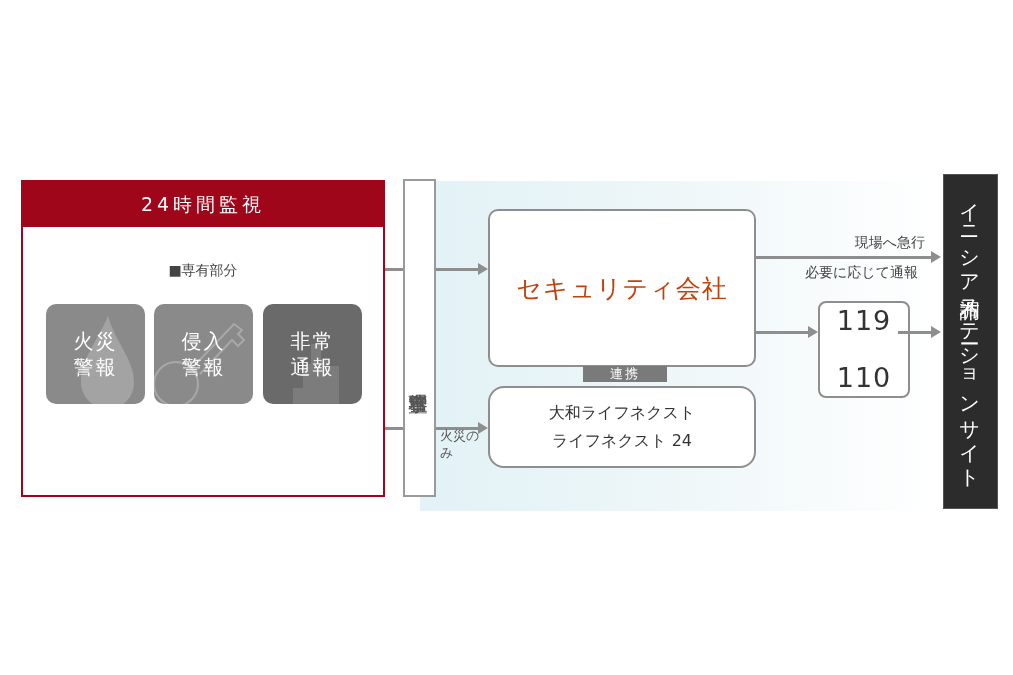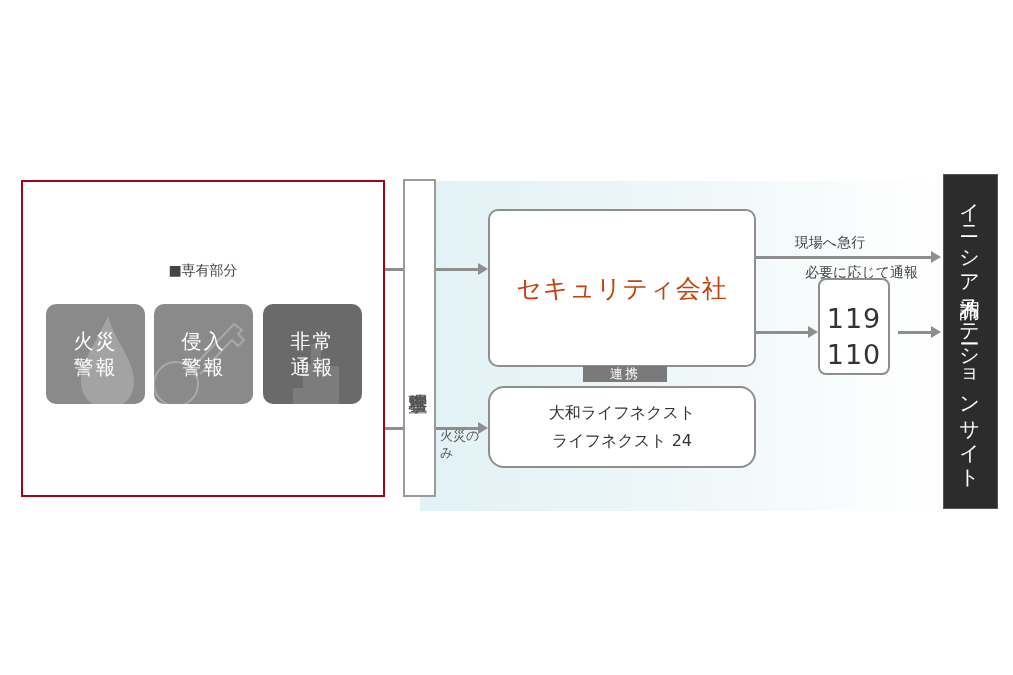--- a/index.html
+++ b/index.html
@@ -33,35 +33,36 @@
 
   #security { left:488px; top:209px; width:268px; height:158px; border:2px solid #8e8e8e; border-radius:10px; background:#fff;
               display:flex; align-items:center; justify-content:center; font-size:25px; color:#c2410c; letter-spacing:1px; }
   #lifenext { left:488px; top:386px; width:268px; height:82px; border:2px solid #8e8e8e; border-radius:16px; background:#fff;
               display:flex; flex-direction:column; align-items:center; justify-content:center; font-size:16px; line-height:28px; color:#333; }
   #collab { left:583px; top:366px; width:84px; height:16px; border-radius:0; background:#7a7a7a; color:#fff;
             font-size:13px; display:flex; align-items:center; justify-content:center; letter-spacing:2px; }
 
   #fire-only { left:440px; top:427px; width:40px; font-size:13px; line-height:17px; color:#555; }
 
-  #rush-label { left:770px; top:234px; width:120px; text-align:center; font-size:14px; color:#444; }
+  #rush-label { left:805px; top:234px; width:120px; text-align:right; font-size:14px; color:#444; }
   #notify-label { left:758px; top:264px; width:160px; text-align:right; font-size:14px; color:#444; }
-  #emergency { left:818px; top:278px; width:72px; height:97px; border:2px solid #8e8e8e; border-radius:8px; background:#fff;
-               display:flex; flex-direction:column; align-items:center; justify-content:flex-end; font-size:27px; line-height:36px; color:#333; letter-spacing:1px; }
+  #emergency { left:818px; top:301px; width:92px; height:97px; border:2px solid #8e8e8e; border-radius:8px; background:#fff;
+               display:flex; flex-direction:column; align-items:center; justify-content:space-between; font-size:27px; line-height:36px; color:#333; letter-spacing:1px; }
 
   #station { left:943px; top:174px; width:55px; height:335px; background:#2c2c2c; border:1px solid #555;
              color:#fff; font-size:20px; writing-mode:vertical-rl; text-orientation:upright;
              display:flex; align-items:center; justify-content:flex-start; padding-top:14px; letter-spacing:1px; }
 </style>
 </head>
 <body>
 
 <div class="abs" id="band"></div>
 
 <div class="abs" id="monitor">
+  <div class="abs" id="monitor-header">24時間監視</div>
   <div class="abs tile" style="left:23px;">
     <svg width="99" height="100">
       <path d="M62 12 C50 40 35 55 35 78 C35 95 50 105 62 105 C76 105 88 94 88 78 C88 55 70 40 62 12 Z" fill="#a3a3a3"></path>
     </svg>
     <div class="txt">火災警報</div>
   </div>
 
   <div class="abs" id="private-label">■専有部分</div>
 
   <div class="abs tile" style="left:131px;">

